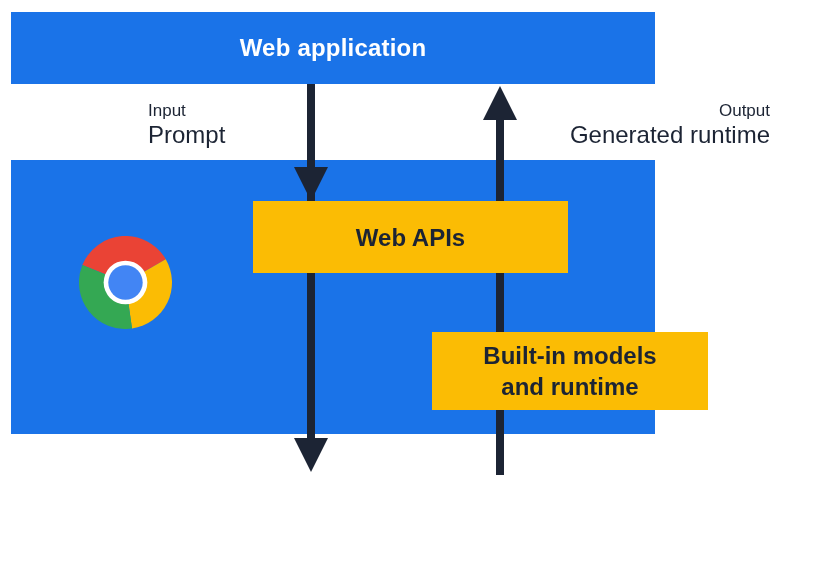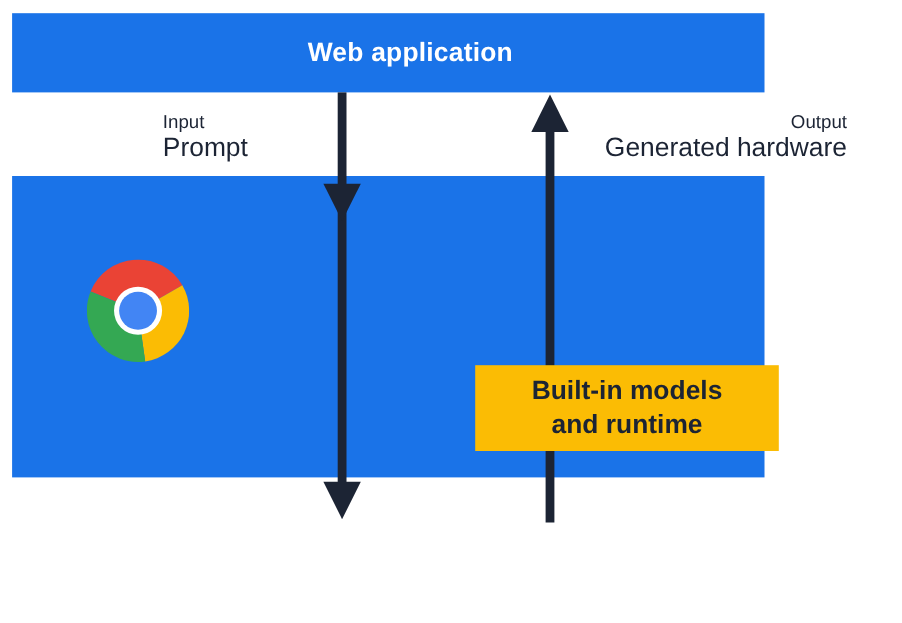--- a/index.html
+++ b/index.html
@@ -4,21 +4,21 @@
 <style>
   :root{
     --blue:#1a73e8; --yellow:#fbbc04; --navy:#1c2434; --white:#ffffff;
     --chrome_red:#ea4335; --chrome_green:#34a853; --chrome_yellow:#fbbc04; --chrome_blue:#4285f4;
   }
   html,body{margin:0;padding:0;background:#ffffff;}
   .canvas{
     position:relative; width:820px; height:566px; background:#ffffff;
     font-family:"Liberation Sans", sans-serif; overflow:hidden;
   }
-  .band{position:absolute; left:11px; width:644px; background:var(--blue);padding-left:40px;}
+  .band{position:absolute; left:11px; width:644px; background:var(--blue);}
   .band-top{top:12px; height:72px; display:flex; align-items:center; justify-content:center; z-index:0;}
   .band-middle{top:160px; height:274px; z-index:0;}
   .band-bottom{top:475px; height:77px; display:flex; align-items:center; justify-content:center; z-index:0;}
   .band-title{color:var(--white); font-size:24px; font-weight:bold; letter-spacing:.2px;}
 
   .io-group{position:absolute; top:99px; z-index:1;}
   .io-left{left:128px; text-align:left;margin-left:20px;}
   .io-right{right:50px; text-align:right;}
   .io-caption{font-size:17px; line-height:23px; color:var(--navy); font-weight:normal;}
   .io-value{font-size:24px; line-height:25px; color:var(--navy); font-weight:normal;}
@@ -53,31 +53,34 @@
     <span class="band-title">Web application</span>
   </div>
 
   <div class="io-group io-left">
     <div class="io-caption">Input</div>
     <div class="io-value">Prompt</div>
   </div>
 
   <div class="io-group io-right">
     <div class="io-caption">Output</div>
-    <div class="io-value">Generated hardware</div>
+    <div class="io-value">Generated runtime</div>
   </div>
 
   <div class="band band-middle"></div>
 
   <div class="arrow-line line-down"></div>
   <div class="arrow-head head-down head-webapis"></div>
   <div class="arrow-head head-down head-hardware"></div>
   <div class="arrow-line line-up"></div>
   <div class="arrow-head head-up head-output"></div>
 
+  <div class="ybox box-webapis">
+    <span class="ybox-label">Web APIs</span>
+  </div>
   <div class="ybox box-builtin">
     <span class="ybox-label">Built-in models
 and runtime</span>
   </div>
 
   <div class="chrome-logo">
     <svg viewBox="0 0 100 100" width="93" height="93" aria-hidden="true">
       <path d="M50 50 L3.6 31.3 A50 50 0 0 1 93.3 25 Z" style="fill:var(--chrome_red)"></path>
       <path d="M50 50 L93.3 25 A50 50 0 0 1 57 99.5 Z" style="fill:var(--chrome_yellow)"></path>
       <path d="M50 50 L57 99.5 A50 50 0 0 1 3.6 31.3 Z" style="fill:var(--chrome_green)"></path>

